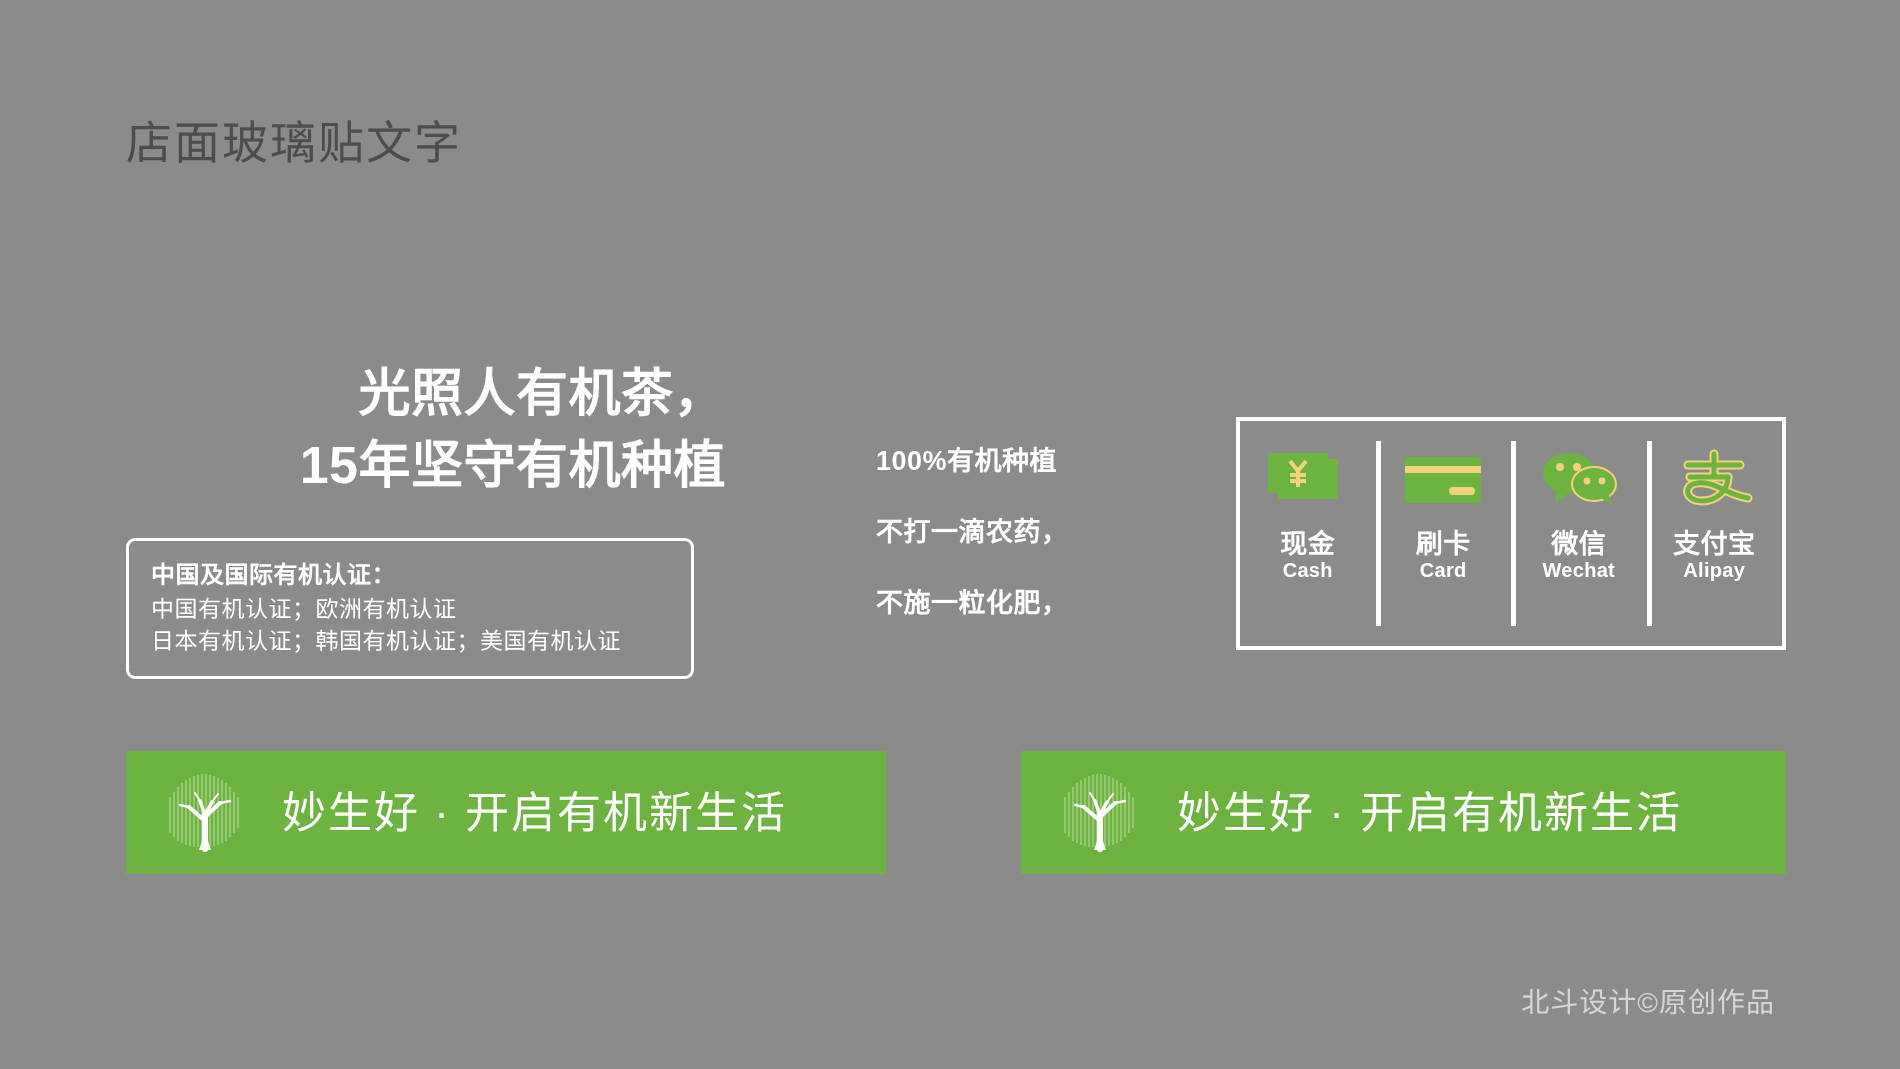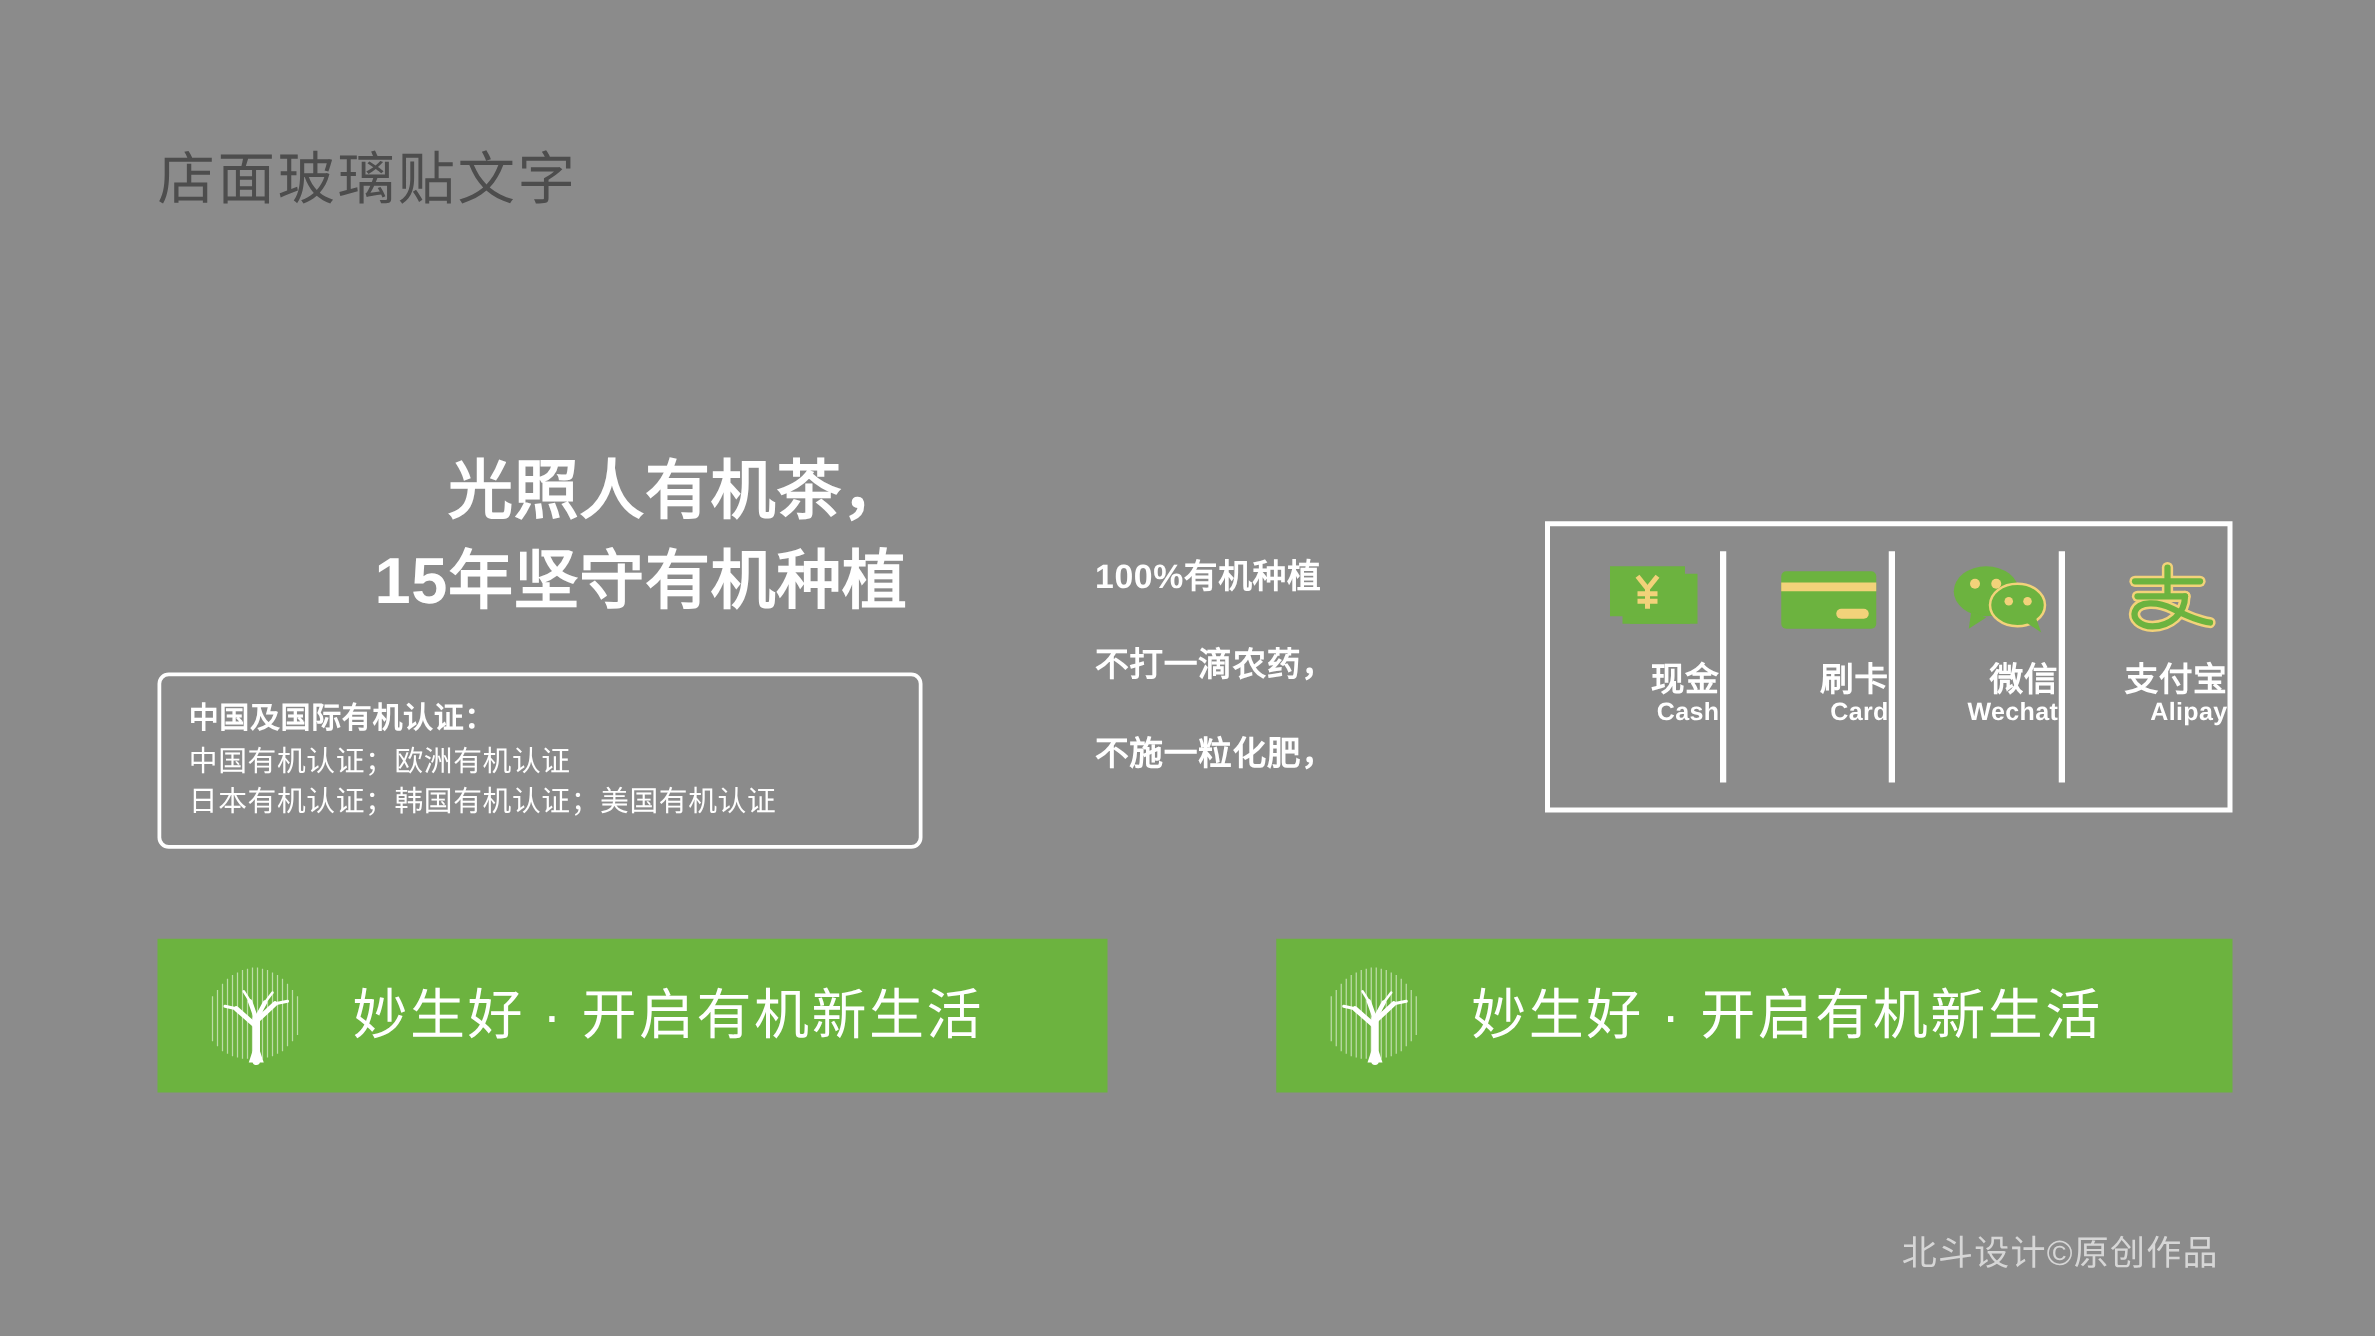--- a/index.html
+++ b/index.html
@@ -37,21 +37,21 @@
     font-weight:bold;
     line-height:1.38;
     letter-spacing:0.5px;
     white-space:nowrap;
     text-align:right;
   }
 
   .cert-box{
     margin-top:36px;
     box-sizing:border-box;
-    width:612px;
+    width:568px;
     border:3px solid #ffffff;
     border-radius:9px;
     padding:16px 22px 18px 22px;
   }
   .cert-title{
     color:#ffffff;
     font-size:24px;
     font-weight:bold;
     line-height:1.5;
     letter-spacing:0.5px;
@@ -91,21 +91,21 @@
     box-sizing:border-box;
     border:4px solid #ffffff;
     display:flex;
     align-items:stretch;
   }
   .pay-item{
     flex:1 1 0;
     position:relative;
     display:flex;
     flex-direction:column;
-    align-items:flex-end;
+    align-items:center;
     justify-content:flex-start;
     padding-top:26px;
   }
   .pay-item + .pay-item::before{
     content:"";
     position:absolute;
     left:0;top:20px;bottom:20px;
     width:5px;
     background:#ffffff;
   }

